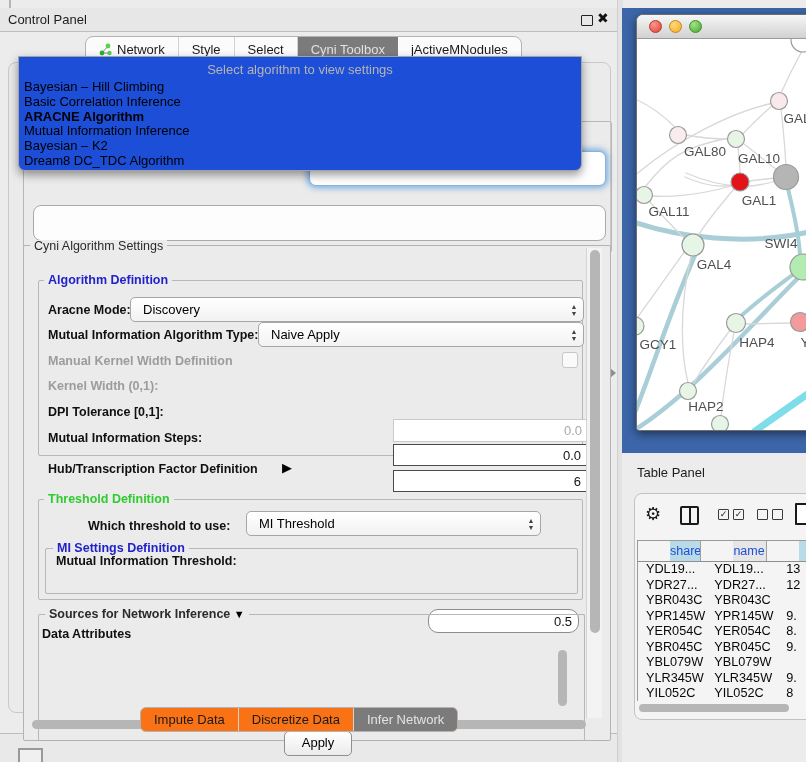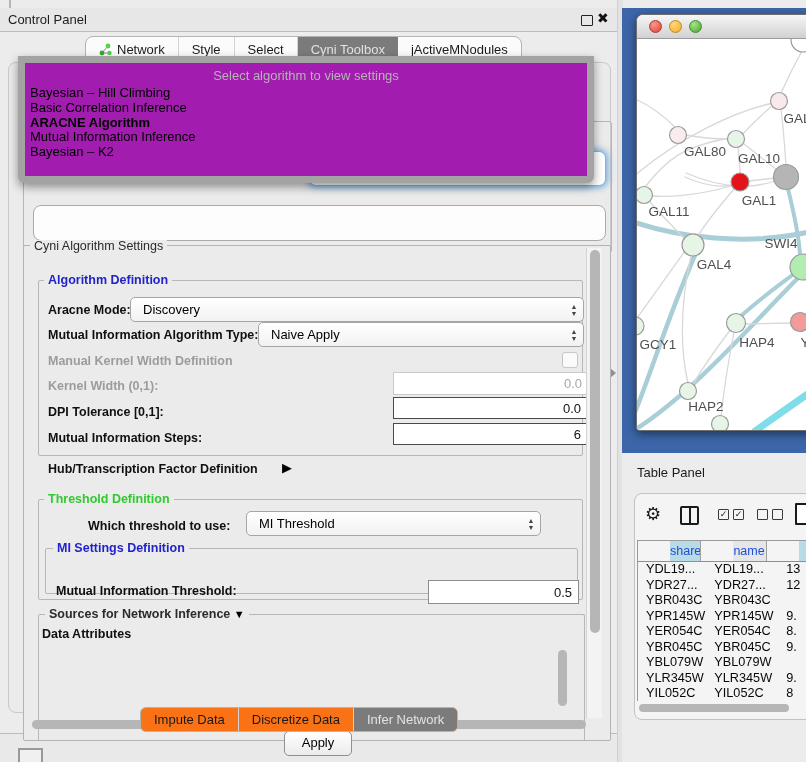--- a/index.html
+++ b/index.html
@@ -23,21 +23,21 @@
   .tab.sel{background:var(--dark-tab,#7b7b7b);color:#e3e3e3;border-right:none;}
   .tab .ticon{margin-right:5px;display:inline-block;width:13px;height:13px;}
 
   
   #content-panel{left:8px;top:54px;width:601px;height:649px;background:#ebebeb;border:1px solid #c9c9c9;border-radius:8px;}
   #inference-group{left:14px;top:58px;width:587px;height:130px;border:1px solid #b7b7b7;border-radius:3px;z-index:5;}
   #hidden-combo{left:300px;top:88px;width:295px;height:33px;background:#fff;border:1px solid #8ab1d8;border-radius:7px;box-shadow:0 0 6px 2px rgba(90,158,220,.8);z-index:6;}
   #hidden-combo2{left:24px;top:142px;width:571px;height:34px;background:#fdfdfd;border:1px solid #aaa;border-radius:8px;z-index:6;}
 
   
-  #popup{left:18px;top:48px;width:562px;height:113px;background:#a21caf;border:7px solid #a3a3a3;border-radius:0 0 7px 7px;box-shadow:0 4px 10px rgba(0,0,0,.4);z-index:50;}
+  #popup{left:18px;top:48px;width:562px;height:113px;background:#1d4ed8;border:1px solid #a3a3a3;border-radius:0 0 7px 7px;box-shadow:0 4px 10px rgba(0,0,0,.4);z-index:50;}
   #popup-prompt{width:100%;text-align:center;color:#b4b4b4;font-size:13px;padding-top:5px;}
   #popup-list{margin-top:3px;}
   .popup-item{font-size:13px;height:14.8px;line-height:14.8px;padding-left:5px;color:#000;white-space:nowrap;}
   .popup-item.bold{font-weight:bold;}
 
   
   #cyni-group{left:14px;top:182px;width:586px;height:494px;border:1px solid #b3b3b3;border-radius:2px;background:#ebebeb;z-index:8;}
   .grp-label{position:absolute;background:#ebebeb;padding:0 4px;font-size:12.5px;line-height:13px;white-space:nowrap;}
   #cyni-label{left:6px;top:-6px;color:#2b2b2b;}
   
@@ -56,21 +56,21 @@
   #mithr-group{left:6px;top:48px;width:531px;height:44px;}
   #mithr-label{left:7px;top:-7px;color:var(--blue-label,#2222cc);}
   #sources-group{left:14px;top:368px;width:545px;height:126px;border-bottom:none;}
   #sources-label{left:6px;top:-7px;color:#2b2b2b;}
 
   .flabel{position:absolute;font-size:12.5px;font-weight:bold;color:#101010;white-space:nowrap;}
   .flabel.dis{color:#9c9c9c;}
   .combo{position:absolute;background:linear-gradient(#ffffff,#f2f2f2);border:1px solid #a6a6a6;border-radius:5px;display:flex;align-items:center;font-size:13px;color:#000;}
   .combo .ctext{padding-left:12px;flex:1;white-space:nowrap;}
   .combo .spin{width:18px;text-align:center;color:#444;font-size:7px;line-height:7px;}
-  .tfield{position:absolute;background:#fff;font-size:13px;display:flex;align-items:center;justify-content:flex-end;padding-right:6px;}
+  .tfield{position:absolute;background:#fff;font-size:13px;display:flex;align-items:center;justify-content:flex-end;padding-right:6px;margin-top:47px;}
   .tfield.strong{border:1.5px solid #4a4a4a;}
   .tfield.mid{border:1px solid #8c8c8c;}
   .tfield.dis{border:1px solid #cacaca;color:#a8a8a8;}
   #kcheckbox{position:absolute;width:14px;height:14px;border:1px solid #c7c7c7;border-radius:3px;background:#fafafa;}
   .tri{display:inline-block;color:#000;}
 
   
   #data-attr-label{position:absolute;left:18px;top:381px;font-size:12.5px;font-weight:bold;color:#101010;}
   #sources-list{position:absolute;left:25px;top:398px;width:521px;height:72px;background:#fff;overflow:hidden;}
   .src-item{height:15.6px;line-height:15.6px;padding-left:8px;font-size:12.5px;color:#fff;background:var(--sel-blue,#3d6cd4);white-space:nowrap;}
@@ -199,22 +199,22 @@
           <span class="grp-label" id="threshold-label">Threshold Definition</span>
           <div class="fieldset" id="mithr-group">
             <span class="grp-label" id="mithr-label">MI Settings Definition</span>
           </div>
         </div>
         <span class="flabel" style="left:64px;top:273px;">Which threshold to use:</span>
         <div class="combo" style="left:222px;top:265px;width:293px;height:23px;">
           <span class="ctext">MI Threshold</span>
           <span class="spin">▲<br>▼</span>
         </div>
-        <span class="flabel" style="left:32px;top:338px;">Mutual Information Threshold:</span>
-        <div class="tfield mid" style="left:404px;top:334px;width:143px;height:22px;">
+        <span class="flabel" style="left:32px;top:308px;">Mutual Information Threshold:</span>
+        <div class="tfield mid" style="left:404px;top:316px;width:143px;height:22px;border-radius:10px;">
           <span>0.5</span>
         </div>
 
         <div class="fieldset" id="sources-group">
           <span class="grp-label" id="sources-label"><span>Sources for Network Inference</span> <span class="tri" style="font-size:11px;">▼</span></span>
         </div>
         <span id="data-attr-label">Data Attributes</span>
         <div class="sb-thumb abs" id="srclist-vthumb"></div>
 
         <div class="sb-v-track" id="cyni-vtrack"></div>
@@ -226,20 +226,21 @@
     </div>
 
     <div class="abs" id="popup">
       <div id="popup-prompt">Select algorithm to view settings</div>
       <div id="popup-list">
           <div class="popup-item">Bayesian – Hill Climbing</div>
           <div class="popup-item">Basic Correlation Inference</div>
           <div class="popup-item bold">ARACNE Algorithm</div>
           <div class="popup-item">Mutual Information Inference</div>
           <div class="popup-item">Bayesian – K2</div>
+          <div class="popup-item">Dream8 DC_TDC Algorithm</div>
         </div>
     </div>
 
     <div class="abs" id="bottom-tabs">
         <div class="tab">Impute Data</div>
         <div class="tab">Discretize Data</div>
         <div class="tab sel">Infer Network</div>
       </div>
     <div class="abs" id="cp-bottom-line"></div>
   </div>

